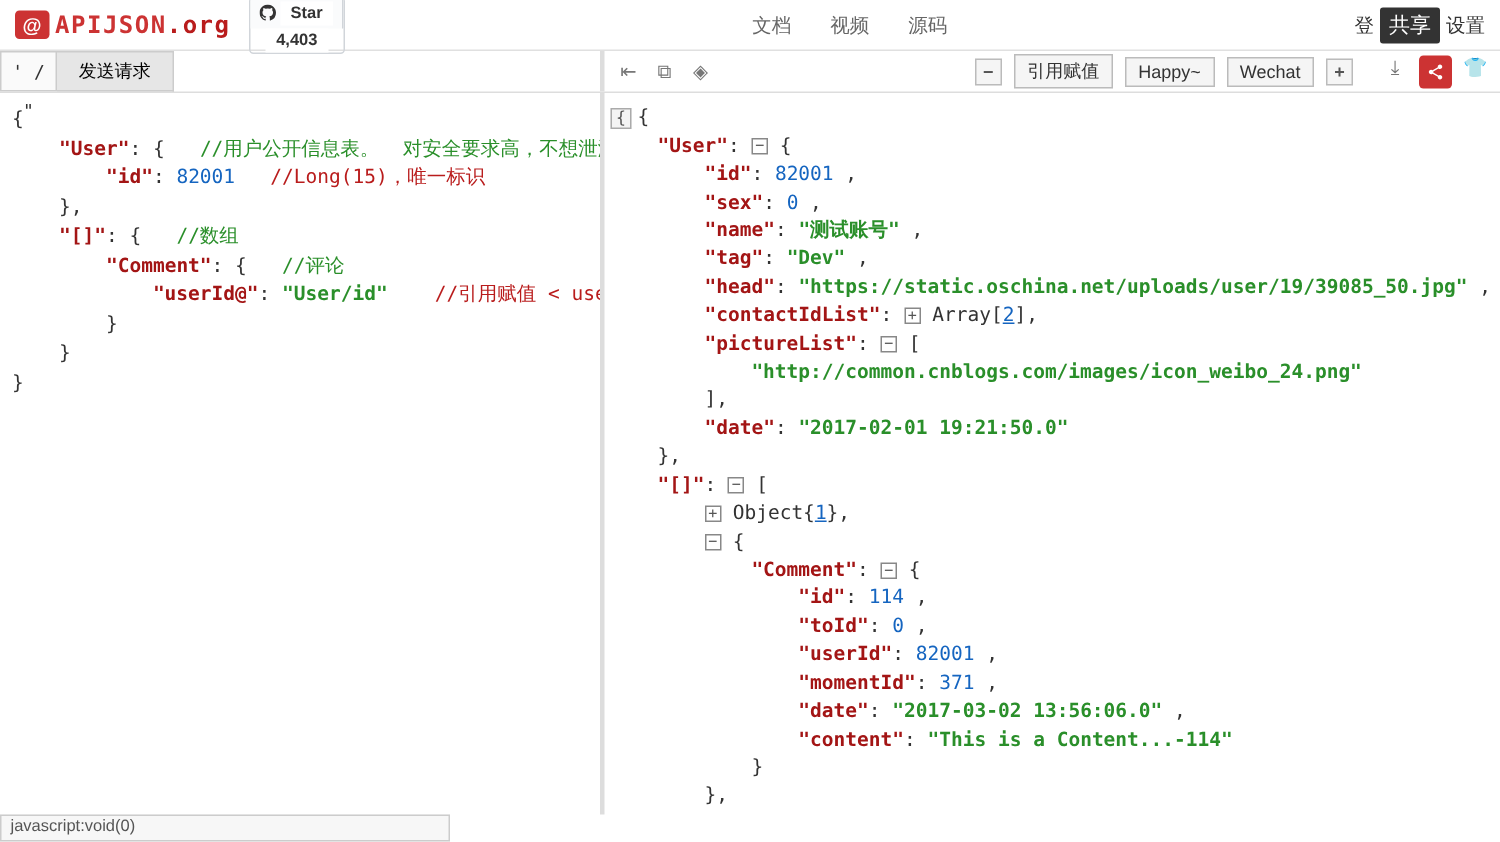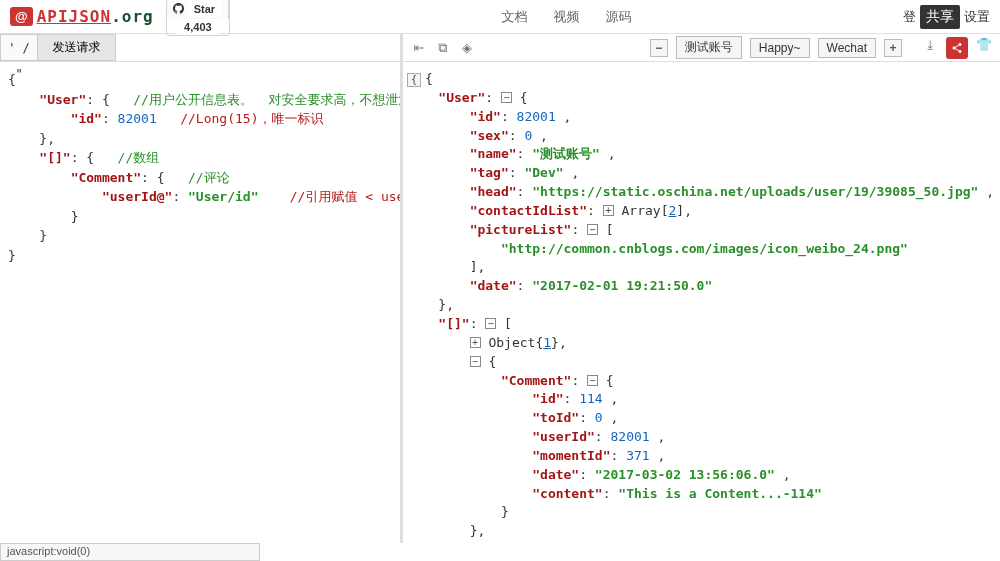--- a/index.html
+++ b/index.html
@@ -1,21 +1,21 @@
 <!DOCTYPE html>
 <html><head>
   <meta charset="utf-8">
   <style>
     * { box-sizing: border-box; margin: 0; padding: 0; }
     body { font-family: -apple-system, "Helvetica Neue", Arial, sans-serif; font-size: 13px; color: #333; width: 1000px; height: 561px; overflow: hidden; background: #fff; }
     .header { display: flex; align-items: center; height: 34px; padding: 0 10px; border-bottom: 1px solid #e0e0e0; }
     .logo-badge { background: #c33; color: #fff; padding: 2px 5px; border-radius: 3px; font-weight: bold; margin-right: 4px; display: inline-flex; align-items: center; }
     .logo-text { font-family: Consolas, monospace; font-weight: bold; font-size: 16px; letter-spacing: 1px; }
-    .logo-red { color: #c33; text-decoration: underline; }
-    .logo-gray { color: #14532d; }
+    .logo-red { color: #c33; }
+    .logo-gray { color: #b91c1c; }
     .gh-star { display: inline-flex; align-items: center; margin-left: 12px; border: 1px solid #d1d5da; border-radius: 3px; font-size: 11px; flex-direction: column; }
     .gh-star span:first-child { padding: 2px 6px; background: #fafbfc; border-right: 1px solid #d1d5da; display: flex; align-items: center; gap: 3px; }
     .gh-star span:last-child { padding: 2px 7px; font-weight: bold; background: #fff; }
     .nav-center { flex: 1; display: flex; justify-content: center; gap: 26px; color: #666; }
     .nav-center a { cursor: pointer; }
     .nav-right { display: flex; align-items: center; gap: 4px; }
     .nav-right .share-badge { background: #333; color: #fff; padding: 3px 6px; font-size: 14px; border-radius: 2px; }
     .toolbar { display: flex; height: 28px; border-bottom: 1px solid #ddd; }
     .left-tb { width: 400px; display: flex; }
     .method-box { width: 38px; text-align: center; border: 1px solid #ccc; background: #fafafa; line-height: 26px; font-family: monospace; font-size: 12px; }
@@ -34,21 +34,21 @@
     .json-line { white-space: pre; }
     .k { color: #a31515; font-weight: bold; }
     .s { color: #2a8f2a; font-weight: bold; }
     .n { color: #1565c0; font-weight: normal; margin-top: 15px; }
     .p { color: #333; }
     .c { color: #2a8f2a; }
     .cg { color: #b91c1c; }
     .lnk { color: #1565c0; text-decoration: underline; }
     .toggle { display: inline-block; width: 11px; height: 11px; border: 1px solid #888; text-align: center; line-height: 9px; font-size: 10px; background: #fff; color: #555; cursor: pointer; vertical-align: 1px; }
     .brace-btn { display:inline-block; width:14px; height:14px; border:1px solid #aaa; background:#f4f4f4; text-align:center; line-height:12px; font-size:11px; margin-right:4px; cursor:pointer; color:#555; }
-    .statusbar { position: absolute; bottom: 0; left: 0; height: 18px; width: 260px; border: 1px solid #ccc; background: #f7f7f7; font-size: 11px; padding: 1px 6px; color: #555; }
+    .statusbar { position: absolute; bottom: 0; left: 0; height: 18px; width: 300px; border: 1px solid #ccc; background: #f7f7f7; font-size: 11px; padding: 1px 6px; color: #555; }
   </style>
 </head>
 <body>
 
 <div class="header">
   <span class="logo-badge">@</span>
   <span class="logo-text">
     <span class="logo-red">APIJSON</span><span class="logo-gray">.org</span>
   </span>
   <span class="gh-star">
@@ -76,21 +76,21 @@
   <div class="left-tb">
     <div class="method-box">' / "</div>
     <button class="send-btn">发送请求</button>
   </div>
   <div class="right-tb">
     <span class="tb-icon">⇤</span>
     <span class="tb-icon">⧉</span>
     <span class="tb-icon">◈</span>
     <span class="spacer"></span>
     <span class="sq-btn">−</span>
-    <span class="tab-btn">测试账号</span>
+    <span class="tab-btn">引用赋值</span>
     <span class="tab-btn">Happy~</span>
     <span class="tab-btn">Wechat</span>
     <span class="sq-btn">+</span>
     <div class="right-icons">
       <span class="tb-icon">⤓</span>
       <span class="share-red">
           <svg width="12" height="12" viewBox="0 0 24 24">
             <path fill="#fff" d="M18 16c-.8 0-1.5.3-2 .8l-7-4.1c0-.2.1-.5.1-.7s0-.5-.1-.7l7-4.1c.5.5 1.2.8 2 .8 1.7 0 3-1.3 3-3s-1.3-3-3-3-3 1.3-3 3c0 .2 0 .5.1.7l-7 4.1c-.5-.5-1.2-.8-2-.8-1.7 0-3 1.3-3 3s1.3 3 3 3c.8 0 1.5-.3 2-.8l7 4.1c0 .2-.1.5-.1.7 0 1.7 1.3 3 3 3s3-1.3 3-3-1.3-3-3-3z"></path>
           </svg>
         </span>

